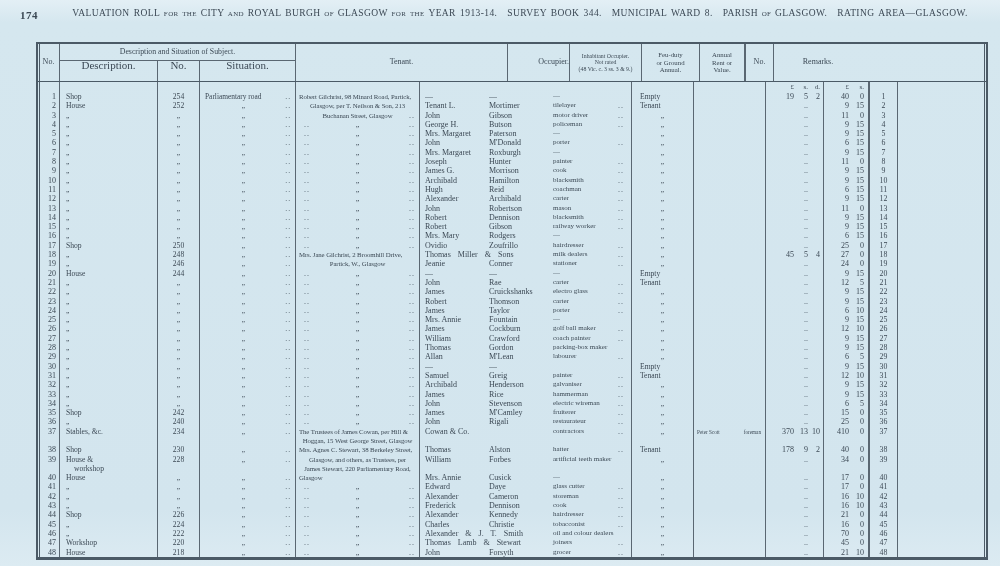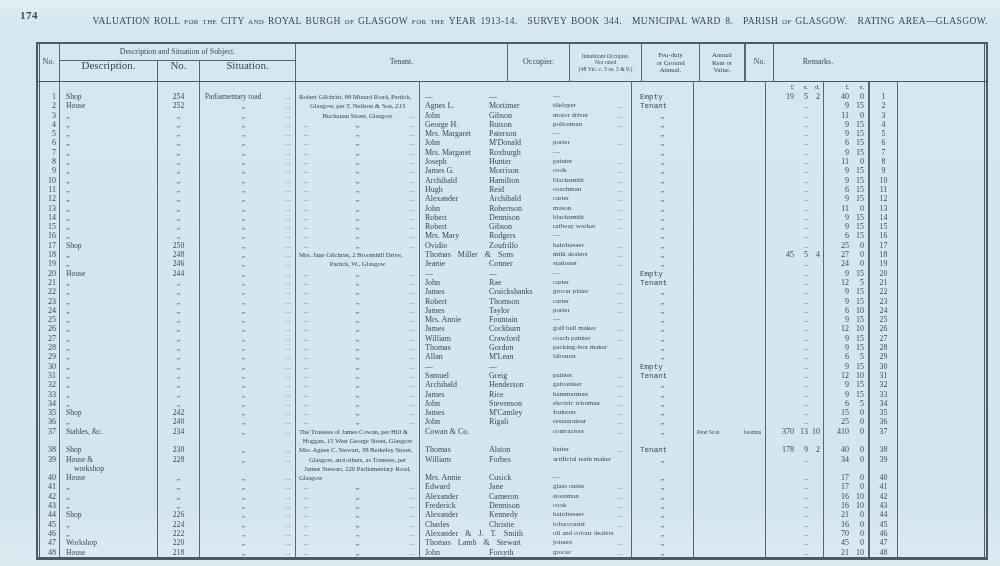--- a/index.html
+++ b/index.html
@@ -3,34 +3,34 @@
 <meta charset="utf-8">
 <style>
   html,body{margin:0;padding:0;}
   body{
     width:1000px;height:566px;position:relative;overflow:hidden;
     background:linear-gradient(180deg,#e3eff5 0%,#d5e7ef 4%,#d3e5ee 90%,#dcebf2 100%);
     font-family:"Liberation Serif","DejaVu Serif",serif;
     color:#3c4955;
   }
   .page-num{position:absolute;left:20px;top:9px;font-size:11px;font-weight:bold;letter-spacing:.5px;}
-  .title{position:absolute;left:52px;top:16px;width:936px;text-align:right;font-size:9.5px;
+  .title{position:absolute;left:52px;top:8px;width:936px;text-align:center;font-size:9.5px;
     letter-spacing:.4px;word-spacing:1.5px;white-space:nowrap;}
   .title .sm{font-size:7px;text-transform:uppercase;}
 
   .vtable{position:absolute;left:36px;top:42px;width:948px;
     border:2px solid #4b5a66;border-top-width:2px;border-bottom-width:3px;
     box-sizing:content-box;background:transparent;}
   .vtable .dbl-l,.vtable .dbl-r{position:absolute;top:0;bottom:0;width:1px;background:#4b5a66;z-index:5;}
   .vtable .dbl-l{left:1px;} .vtable .dbl-r{right:1px;}
 
   .flexrow{display:flex;}
   .td,.th{box-sizing:border-box;border-right:1px solid #5a6772;overflow:hidden;position:relative;}
   .c-no{width:22px;} .c-desc{width:98px;} .c-stno{width:42px;} .c-sit{width:96px;}
-  .c-prop{width:124px;} .c-ten{width:212px;} .c-occ{width:62px;} .c-inhab{width:72px;}
+  .c-prop{width:124px;} .c-ten{width:212px;} .c-occ{width:62px;align-items:flex-end;} .c-inhab{width:72px;}
   .c-feu{width:58px;} .c-rent{width:46px;border-right-width:2px;} .c-no2{width:28px;}
   .c-rem{width:88px;border-right:none;}
 
   
   .thead{display:flex;border-bottom:1px solid #4b5a66;height:37px;font-size:8px;text-align:center;}
   .th{display:flex;flex-direction:column;justify-content:center;line-height:8.5px;}
   .th .tiny{font-size:5.8px;line-height:6.2px;}
   .th .med{font-size:6.8px;line-height:7.4px;}
   .desc-group{display:flex;flex-direction:column;padding:0;}
   .desc-group .grp-label{height:16px;line-height:15px;border-bottom:1px solid #5a6772;font-size:7.8px;}
@@ -56,21 +56,21 @@
   .pline.c{text-align:center;} .pline.l{text-align:left;}
   .dit-l{position:absolute;left:8px;top:0;letter-spacing:1px;}
   .dit-c{display:block;text-align:center;}
   .ten-wrap{display:flex;width:100%;}
   .tf{width:64px;padding-left:5px;white-space:nowrap;}
   .tf.wide{width:128px;word-spacing:5px;}
   .tl{width:64px;white-space:nowrap;}
   .to{flex:1;white-space:nowrap;font-size:7px;}
   .tdots{width:13px;letter-spacing:1px;}
   .cell-occ{font-size:7.6px;}
-  .occ-word{padding-left:8px;font-family:Liberation Mono, monospace;} .occ-dit{display:block;text-align:center;}
+  .occ-word{padding-left:8px;} .occ-dit{display:block;text-align:center;}
   .cell-inhab{font-size:5.2px;}
   .in-name{position:absolute;left:3px;top:1px;} .in-role{position:absolute;right:4px;top:1px;}
   .money{display:flex;justify-content:flex-end;}
   .fp{width:20px;text-align:right;} .fs{width:14px;text-align:right;} .fd{width:12px;text-align:right;padding-right:3px;}
   .rp{width:22px;text-align:right;} .rs{width:15px;text-align:right;padding-right:4px;}
   .cell-no2{text-align:center;font-size:7.8px;}
 </style>
 </head>
 <body>
 
@@ -194,21 +194,21 @@
         <div class="td c-stno cell-stno">252</div>
         <div class="td c-sit cell-sit">
           <span class="sit-main ctr">„</span>
           <span class="dots-r">..</span>
         </div>
         <div class="td c-prop">
           <div class="pline c">Glasgow, per T. Neilson &amp; Son, 213</div>
         </div>
         <div class="td c-ten">
           <div class="ten-wrap">
-            <span class="tf">Agnes L.</span>
+            <span class="tf">Tenant L.</span>
             <span class="tl">Mortimer</span>
             <span class="to">tilelayer</span>
             <span class="tdots">..</span>
           </div>
         </div>
         <div class="td c-occ cell-occ"><span class="occ-word">Tenant</span></div>
         <div class="td c-inhab cell-inhab"></div>
         <div class="td c-feu">
           <div class="money">
             <span class="fp"></span>
@@ -1003,21 +1003,21 @@
         </div>
         <div class="td c-prop">
           <span class="dit-l">..</span>
           <span class="dit-c">„</span>
           <span class="dots-r">..</span>
         </div>
         <div class="td c-ten">
           <div class="ten-wrap">
             <span class="tf">James</span>
             <span class="tl">Cruickshanks</span>
-            <span class="to">grocer plater</span>
+            <span class="to">electro glass</span>
             <span class="tdots">..</span>
           </div>
         </div>
         <div class="td c-occ cell-occ">
           <span class="occ-dit">„</span>
         </div>
         <div class="td c-inhab cell-inhab"></div>
         <div class="td c-feu">
           <div class="money">
             <span class="fp"></span>
@@ -1771,21 +1771,21 @@
           <span class="dots-r">..</span>
         </div>
         <div class="td c-prop">
           <span class="dit-l">..</span>
           <span class="dit-c">„</span>
           <span class="dots-r">..</span>
         </div>
         <div class="td c-ten">
           <div class="ten-wrap">
             <span class="tf">Edward</span>
-            <span class="tl">Jane</span>
+            <span class="tl">Daye</span>
             <span class="to">glass cutter</span>
             <span class="tdots">..</span>
           </div>
         </div>
         <div class="td c-occ cell-occ">
           <span class="occ-dit">„</span>
         </div>
         <div class="td c-inhab cell-inhab"></div>
         <div class="td c-feu">
           <div class="money">

